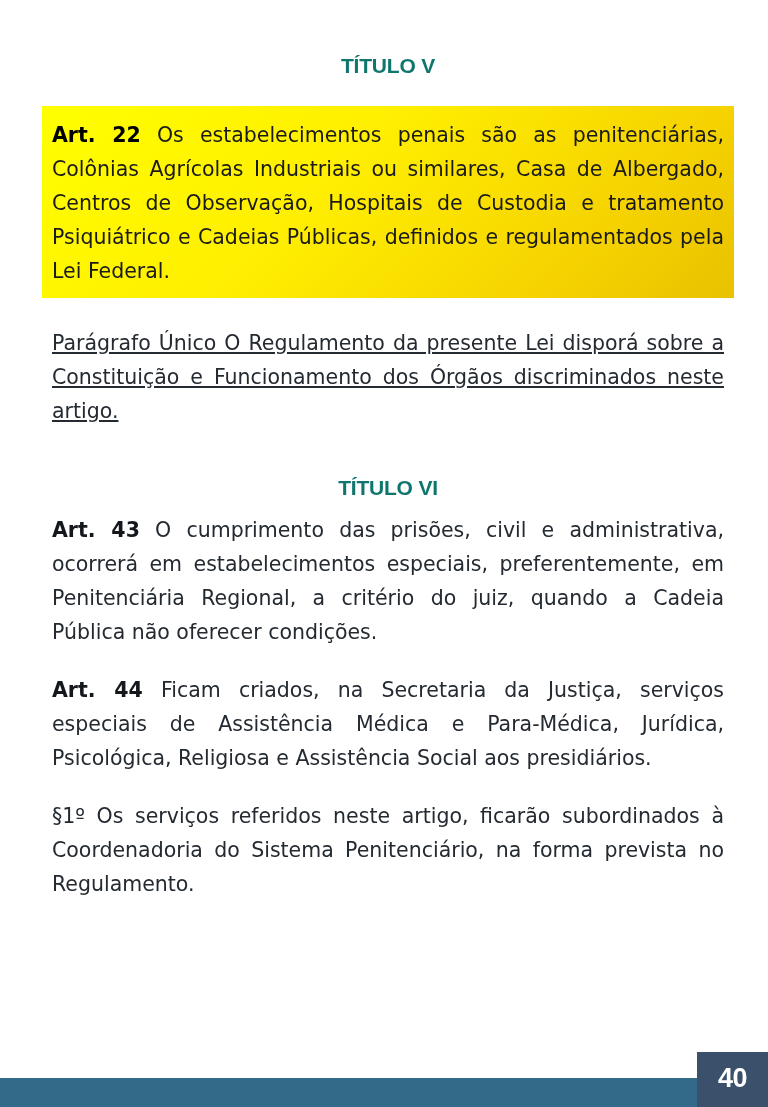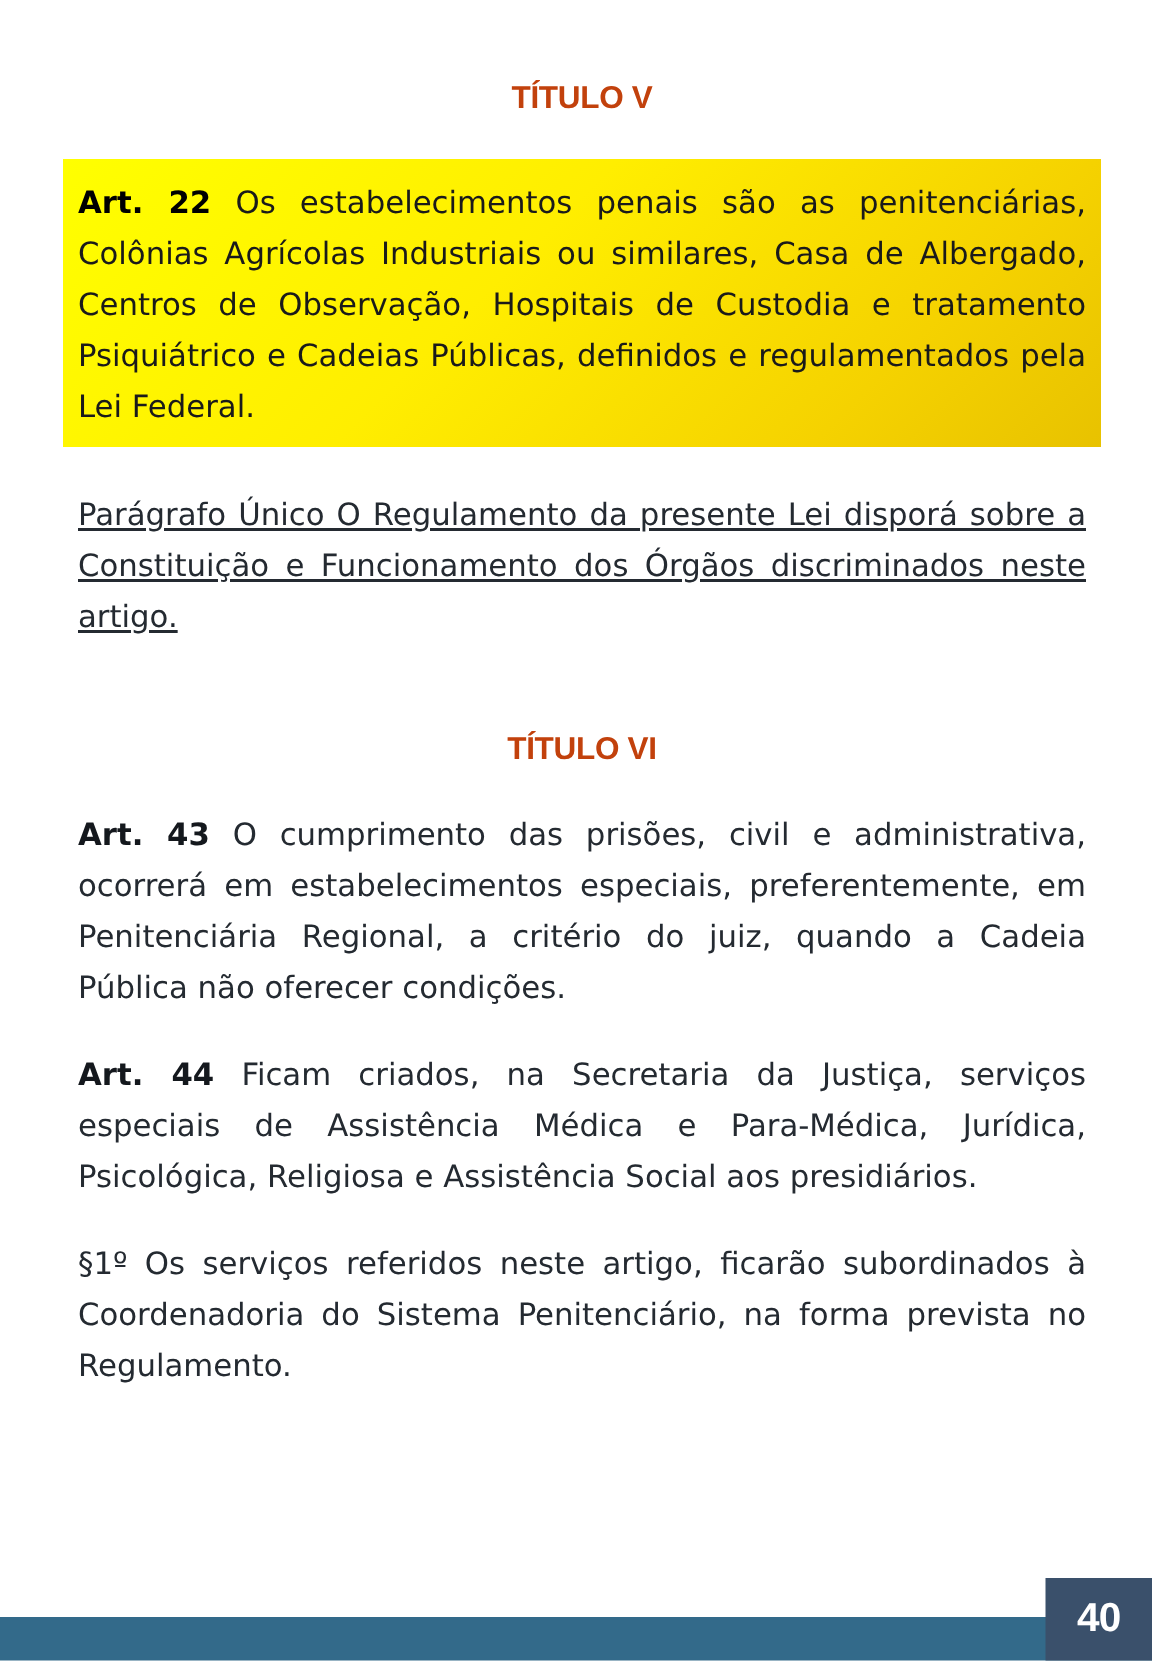--- a/index.html
+++ b/index.html
@@ -27,36 +27,36 @@
     position: absolute;
     left: 52px;
     top: 0;
     width: 672px;
   }
 
   
   .heading-block {
     text-align: center;
     font-weight: bold;
-    color: #c2410c;
+    color: #0f766e;
     font-family: "Liberation Sans", sans-serif;
     letter-spacing: -0.2px;
     line-height: 1.32;
   }
   .heading-line {
     display: block;
     font-size: 21px;
     font-weight: bold;
     white-space: nowrap;
   }
   .heading-v {
     margin-top: 52px;
   }
   .heading-vi {
-    margin-top: 58px;
+    margin-top: 46px;
   }
 
   
   .para {
     text-align: justify;
     text-justify: inter-word;
     font-size: 20.5px;
     line-height: 34px;
     color: #242a31;
     font-family: "DejaVu Sans", sans-serif;
@@ -82,21 +82,21 @@
                 #e8c200 100%);
   }
   .highlight-wrap .para {
     color: #1a1a1a;
   }
   .highlight-wrap .para .lead {
     color: #000000;
   }
 
   .para-gap-lg { margin-top: 28px; text-decoration: underline; }
-  .para-gap-md { margin-top: 26px; }
+  .para-gap-md { margin-top: 12px; }
   .para-gap-sm { margin-top: 24px; }
 
   
   .footer-bar {
     position: absolute;
     left: 0;
     right: 0;
     bottom: 0;
     height: 29px;
     background: #336a8a;

